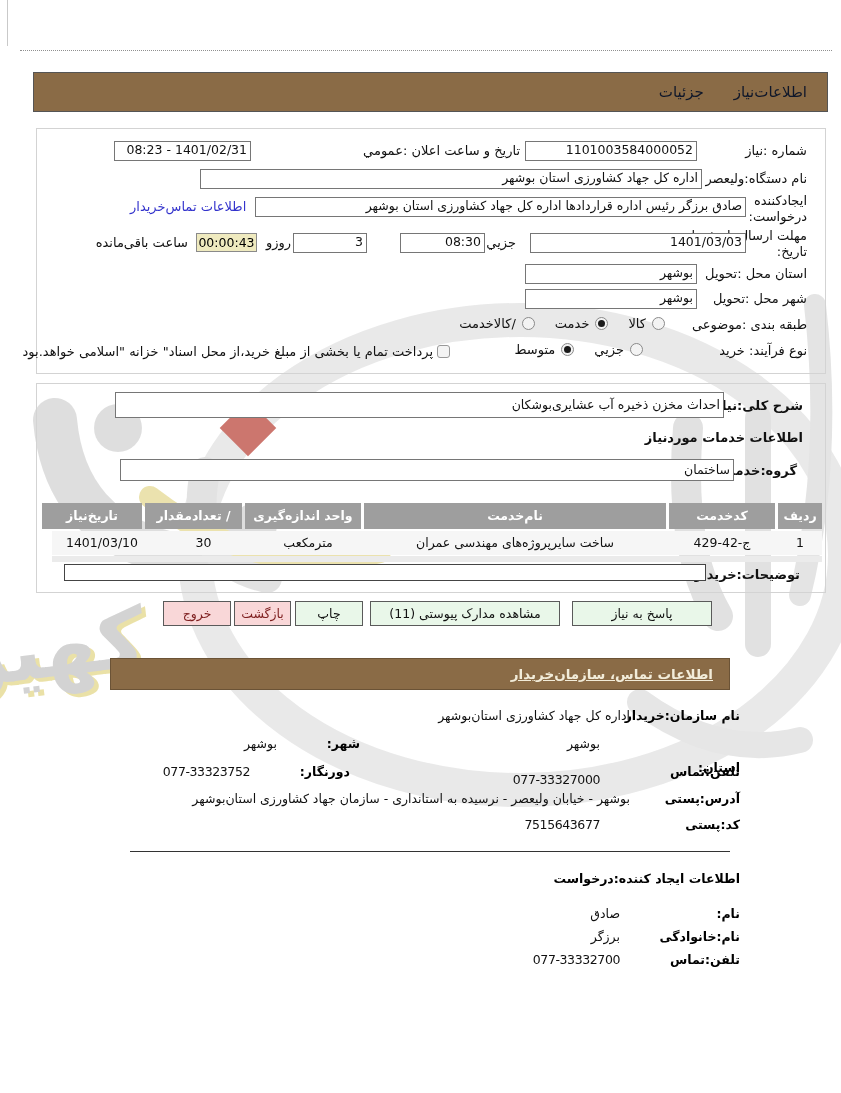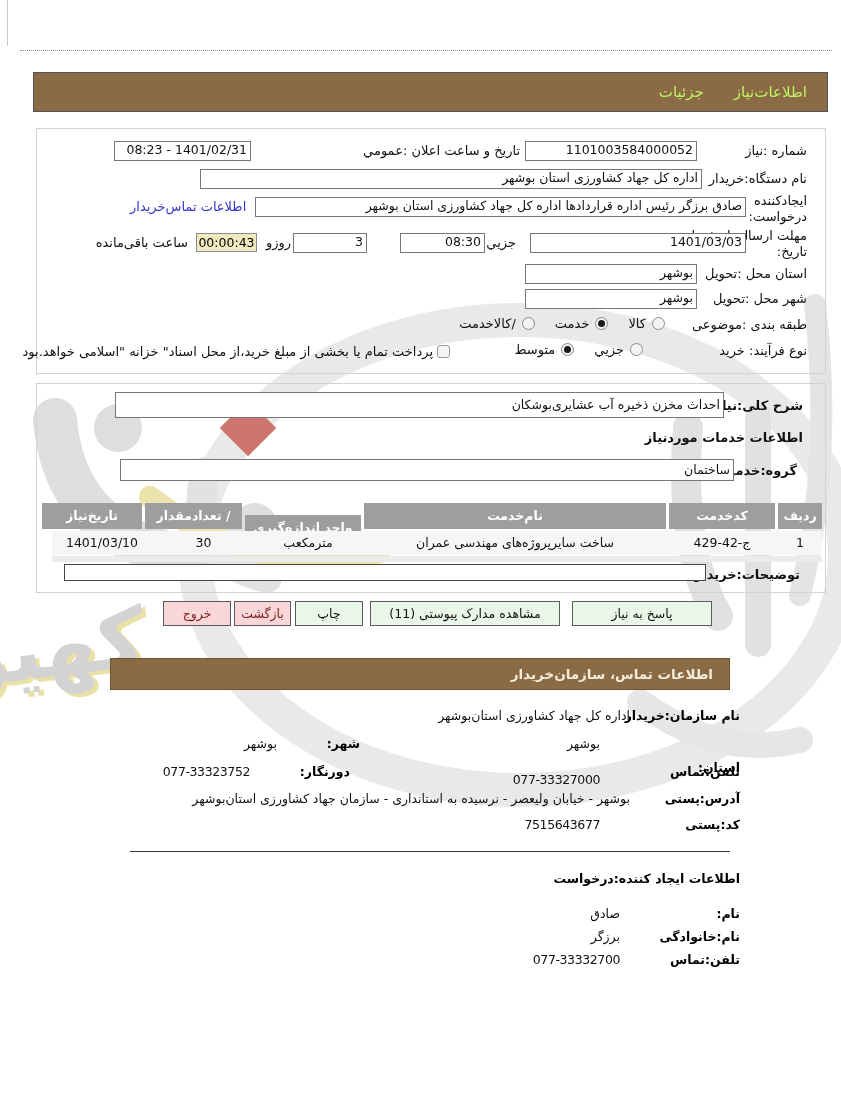--- a/index.html
+++ b/index.html
@@ -8,21 +8,21 @@
   .wm{position:absolute;left:0;top:0;z-index:0;pointer-events:none;}
   .lbl{position:absolute;z-index:2;font-size:13px;color:#111;white-space:nowrap;}
   .b{font-weight:bold;}
   .inp{position:absolute;z-index:2;background:#fff;border:1px solid #767676;height:18px;
        font-family:"DejaVu Sans",sans-serif;font-size:12.5px;color:#111;padding:0 3px;
        text-align:right;direction:rtl;box-sizing:content-box;}
   .ltr{direction:ltr;}
   .panel{position:absolute;z-index:1;border:1px solid #d3d3d3;background:transparent;}
   .tabbar{position:absolute;z-index:2;background:#8a6b46;border:1px solid #555;
           display:flex;flex-direction:row;align-items:center;gap:30px;padding-right:20px;box-sizing:border-box;}
-  .tab{color:#bef264;font-size:15px;cursor:pointer;white-space:nowrap;}
+  .tab{color:#0f172a;font-size:15px;cursor:pointer;white-space:nowrap;}
   .radio{width:13px;height:13px;border:1px solid #8a8a8a;border-radius:50%;background:#f3f3f3;
          display:inline-block;box-sizing:border-box;flex:0 0 auto;}
   .radio.on{background:#f3f3f3;}
   .radio.on::after{content:"";display:block;width:7px;height:7px;margin:2px;border-radius:50%;background:#1a1a1a;}
   .chk{position:absolute;z-index:2;width:13px;height:13px;border:1px solid #999;border-radius:3px;background:#f4f4f4;box-sizing:border-box;}
   .optrow{position:absolute;z-index:2;display:flex;align-items:center;gap:20px;}
   .opt{display:flex;align-items:center;gap:6px;font-size:13px;color:#111;white-space:nowrap;}
   .timer{position:absolute;z-index:2;background:#efeabf;border:1px solid #8a8a8a;height:17px;
          font-size:12.5px;text-align:center;direction:ltr;line-height:17px;}
   .link{position:absolute;z-index:2;color:#3333cc;font-size:13px;white-space:nowrap;cursor:pointer;}
@@ -30,21 +30,21 @@
   .tbl-h .c{background:#9e9e9e;color:#fff;font-weight:bold;font-size:12.5px;height:26px;line-height:26px;text-align:center;white-space:nowrap;}
   .tbl-r{position:absolute;z-index:2;display:flex;flex-direction:row;gap:3px;background:#f6f6f6;}
   .tbl-r .c{font-size:12.5px;height:24px;line-height:24px;text-align:center;color:#111;white-space:nowrap;}
   .strip{position:absolute;z-index:2;background:#ebebeb;}
   .btn{position:absolute;z-index:2;height:25px;border:1px solid #5a5a5a;font-family:"DejaVu Sans",sans-serif;
        font-size:12.5px;text-align:center;line-height:23px;cursor:pointer;box-sizing:border-box;white-space:nowrap;}
   .btn.green{background:#e9f7e9;color:#111;}
   .btn.pink{background:#f9d7d8;color:#7e1f1f;}
   .bar2{position:absolute;z-index:2;background:#8a6b46;border:1px solid #6b5336;display:flex;align-items:center;
         padding-right:16px;box-sizing:border-box;}
-  .bar2 span{color:#f2ecd9;font-weight:bold;font-size:13.5px;}
+  .bar2 span{color:#f2ecd9;font-weight:bold;font-size:13.5px;text-decoration:underline;}
   .c-lbl{position:absolute;z-index:2;font-size:12.5px;font-weight:bold;color:#000;white-space:nowrap;letter-spacing:-0.4px;}
   .c-val{position:absolute;z-index:2;font-size:12.5px;color:#111;white-space:nowrap;letter-spacing:-0.4px;}
   .hr{position:absolute;z-index:2;border-top:1px solid #333;}
   .dotline{position:absolute;z-index:2;border-top:1px dotted #909090;}
   .vline{position:absolute;z-index:2;background:#c9c9c9;}
 </style>
 </head>
 <body>
 
 <div class="page">
@@ -76,21 +76,21 @@
     <span class="tab">جزئیات</span>
   </div>
 
   <div class="panel" style="left:36px;top:128px;width:788px;height:244px;"></div>
 
   <span class="lbl" style="right:34px;top:143px;">شماره :نیاز</span>
   <div class="inp ltr" style="left:525px;top:141px;width:164px;">1101003584000052</div>
   <span class="lbl" style="right:321px;top:143px;">تاریخ و ساعت اعلان :عمومي</span>
   <div class="inp ltr" style="left:85px;top:141px;width:129px;margin-left:29px;">08:23 - 1401/02/31</div>
 
-  <span class="lbl" style="right:34px;top:171px;">نام دستگاه:خریدار</span>
+  <span class="lbl" style="right:34px;top:171px;">نام دستگاه:ولیعصر</span>
   <div class="inp" style="left:200px;top:169px;width:494px;">اداره کل جهاد کشاورزی استان بوشهر</div>
 
   <span class="lbl" style="right:34px;top:193px;">ایجادکننده</span>
   <span class="lbl" style="right:34px;top:209px;">درخواست:</span>
   <div class="inp" style="left:255px;top:197px;width:483px;">صادق برزگر رئیس اداره قراردادها اداره کل جهاد کشاورزی استان بوشهر</div>
   <span class="link" style="left:130px;top:199px;">اطلاعات تماس‌خریدار</span>
 
   <span class="lbl" style="right:34px;top:228px;">مهلت ارسال پاسخ: تا</span>
   <span class="lbl" style="right:34px;top:244px;">تاریخ:</span>
   <div class="inp" style="left:530px;top:233px;width:208px;">1401/03/03</div>
@@ -144,21 +144,21 @@
 
   <span class="lbl b" style="right:38px;top:430px;">اطلاعات خدمات موردنیاز</span>
 
   <span class="lbl b" style="right:44px;top:463px;">گروه:خدمت</span>
   <div class="inp" style="left:120px;top:459px;width:606px;height:20px;line-height:20px;">ساختمان</div>
 
   <div class="tbl-h" style="right:19px;top:503px;">
     <div class="c" style="width:44px;">ردیف</div>
     <div class="c" style="width:106px;">کدخدمت</div>
     <div class="c" style="width:302px;">نام‌خدمت</div>
-    <div class="c" style="width:116px;margin-top:12px;">واحد اندازه‌گیری</div>
+    <div class="c" style="width:116px;">واحد اندازه‌گیری</div>
     <div class="c" style="width:97px;">/ تعدادمقدار</div>
     <div class="c" style="width:100px;">تاریخ‌نیاز</div>
   </div>
   <div class="tbl-r" style="right:19px;top:531px;">
     <div class="c" style="width:44px;">1</div>
     <div class="c" style="width:106px;">ج-42-429</div>
     <div class="c" style="width:302px;">ساخت سایرپروژه‌های مهندسی عمران</div>
     <div class="c" style="width:106px;">مترمکعب</div>
     <div class="c" style="width:97px;">30</div>
     <div class="c" style="width:100px;">1401/03/10</div>

